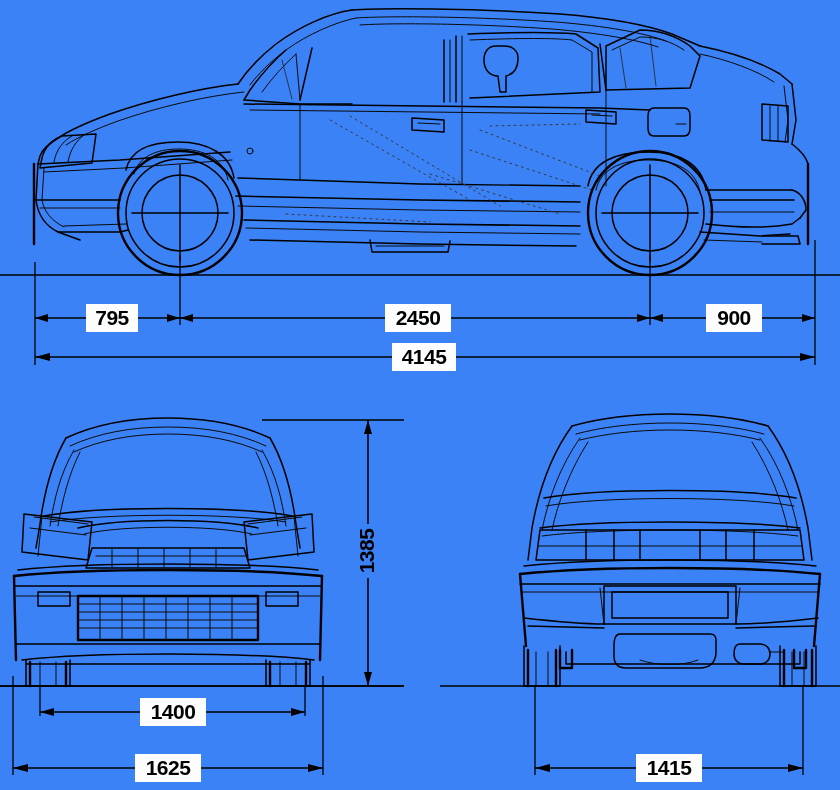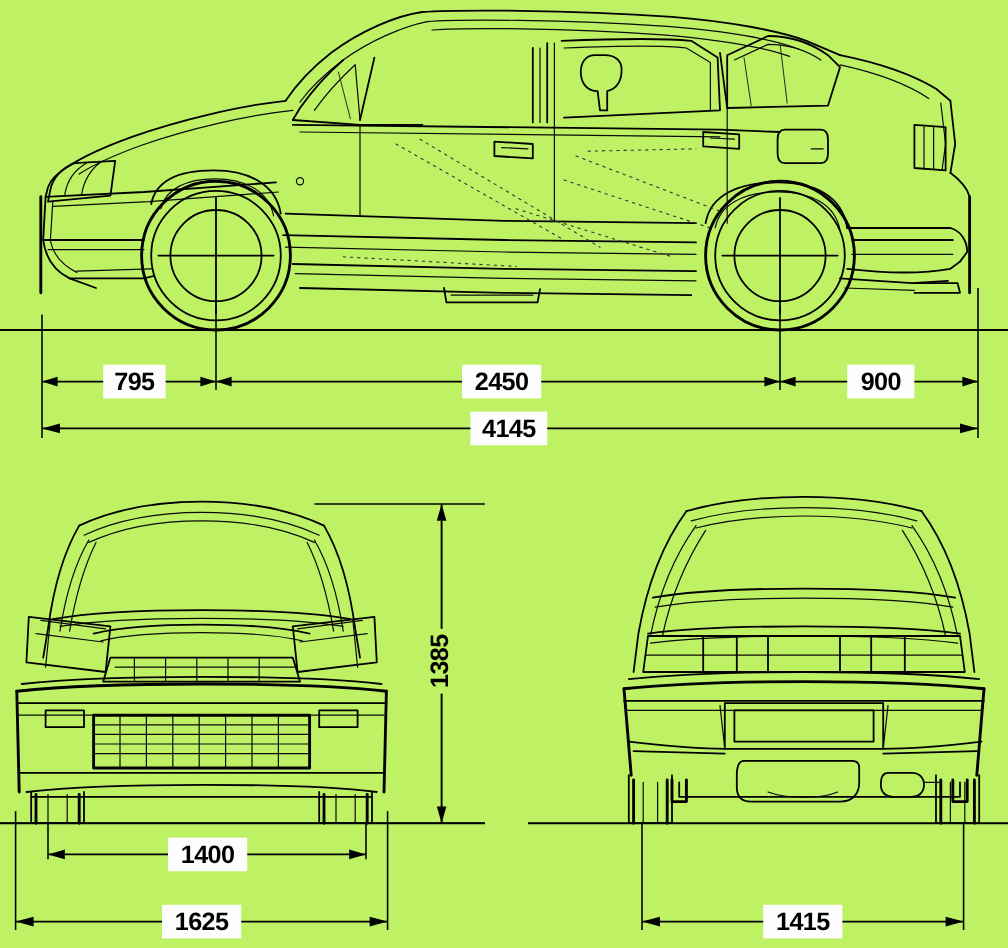--- a/index.html
+++ b/index.html
@@ -7,21 +7,21 @@
     padding: 0;
     background: #ffffff;
   }
   body {
     font-family: "Liberation Sans", sans-serif;
   }
   #sheet {
     position: relative;
     width: 840px;
     height: 790px;
-    background: #bef264;
+    background: #3b82f6;
     overflow: hidden;
     text-align: center;
   }
   #sheet svg {
     position: absolute;
     top: 0;
     left: 0;
     width: 840px;
     height: 790px;
   }

